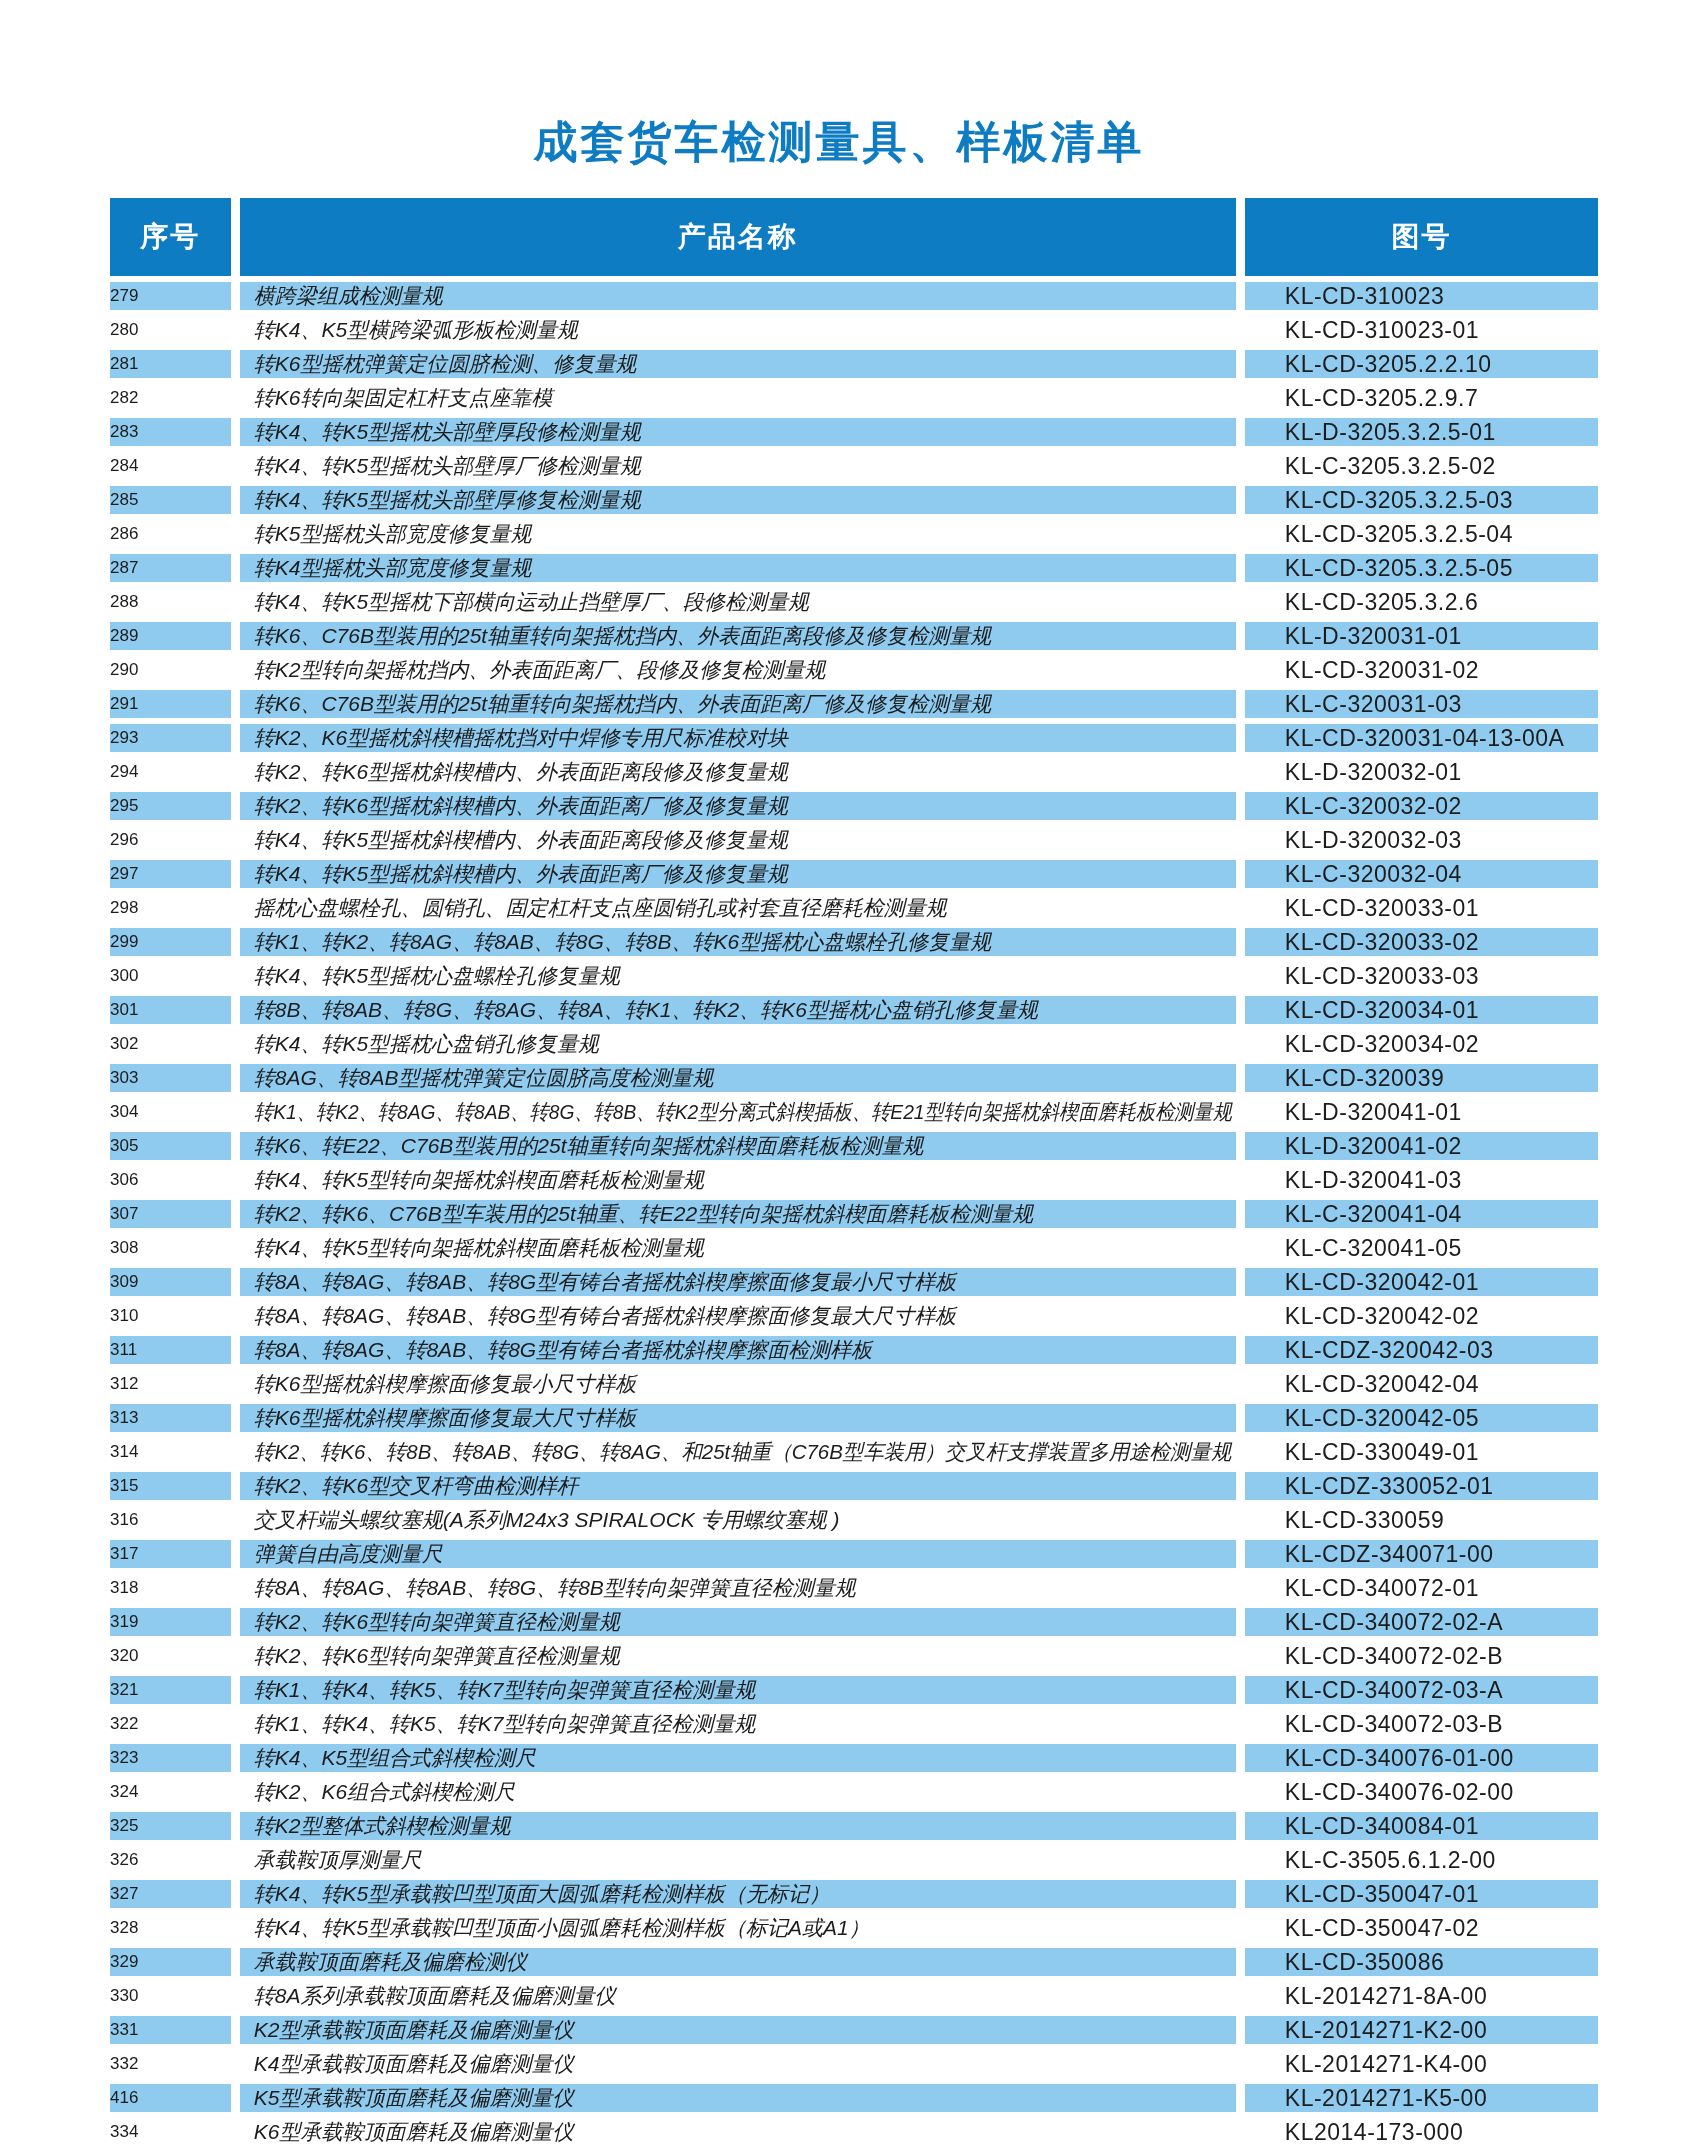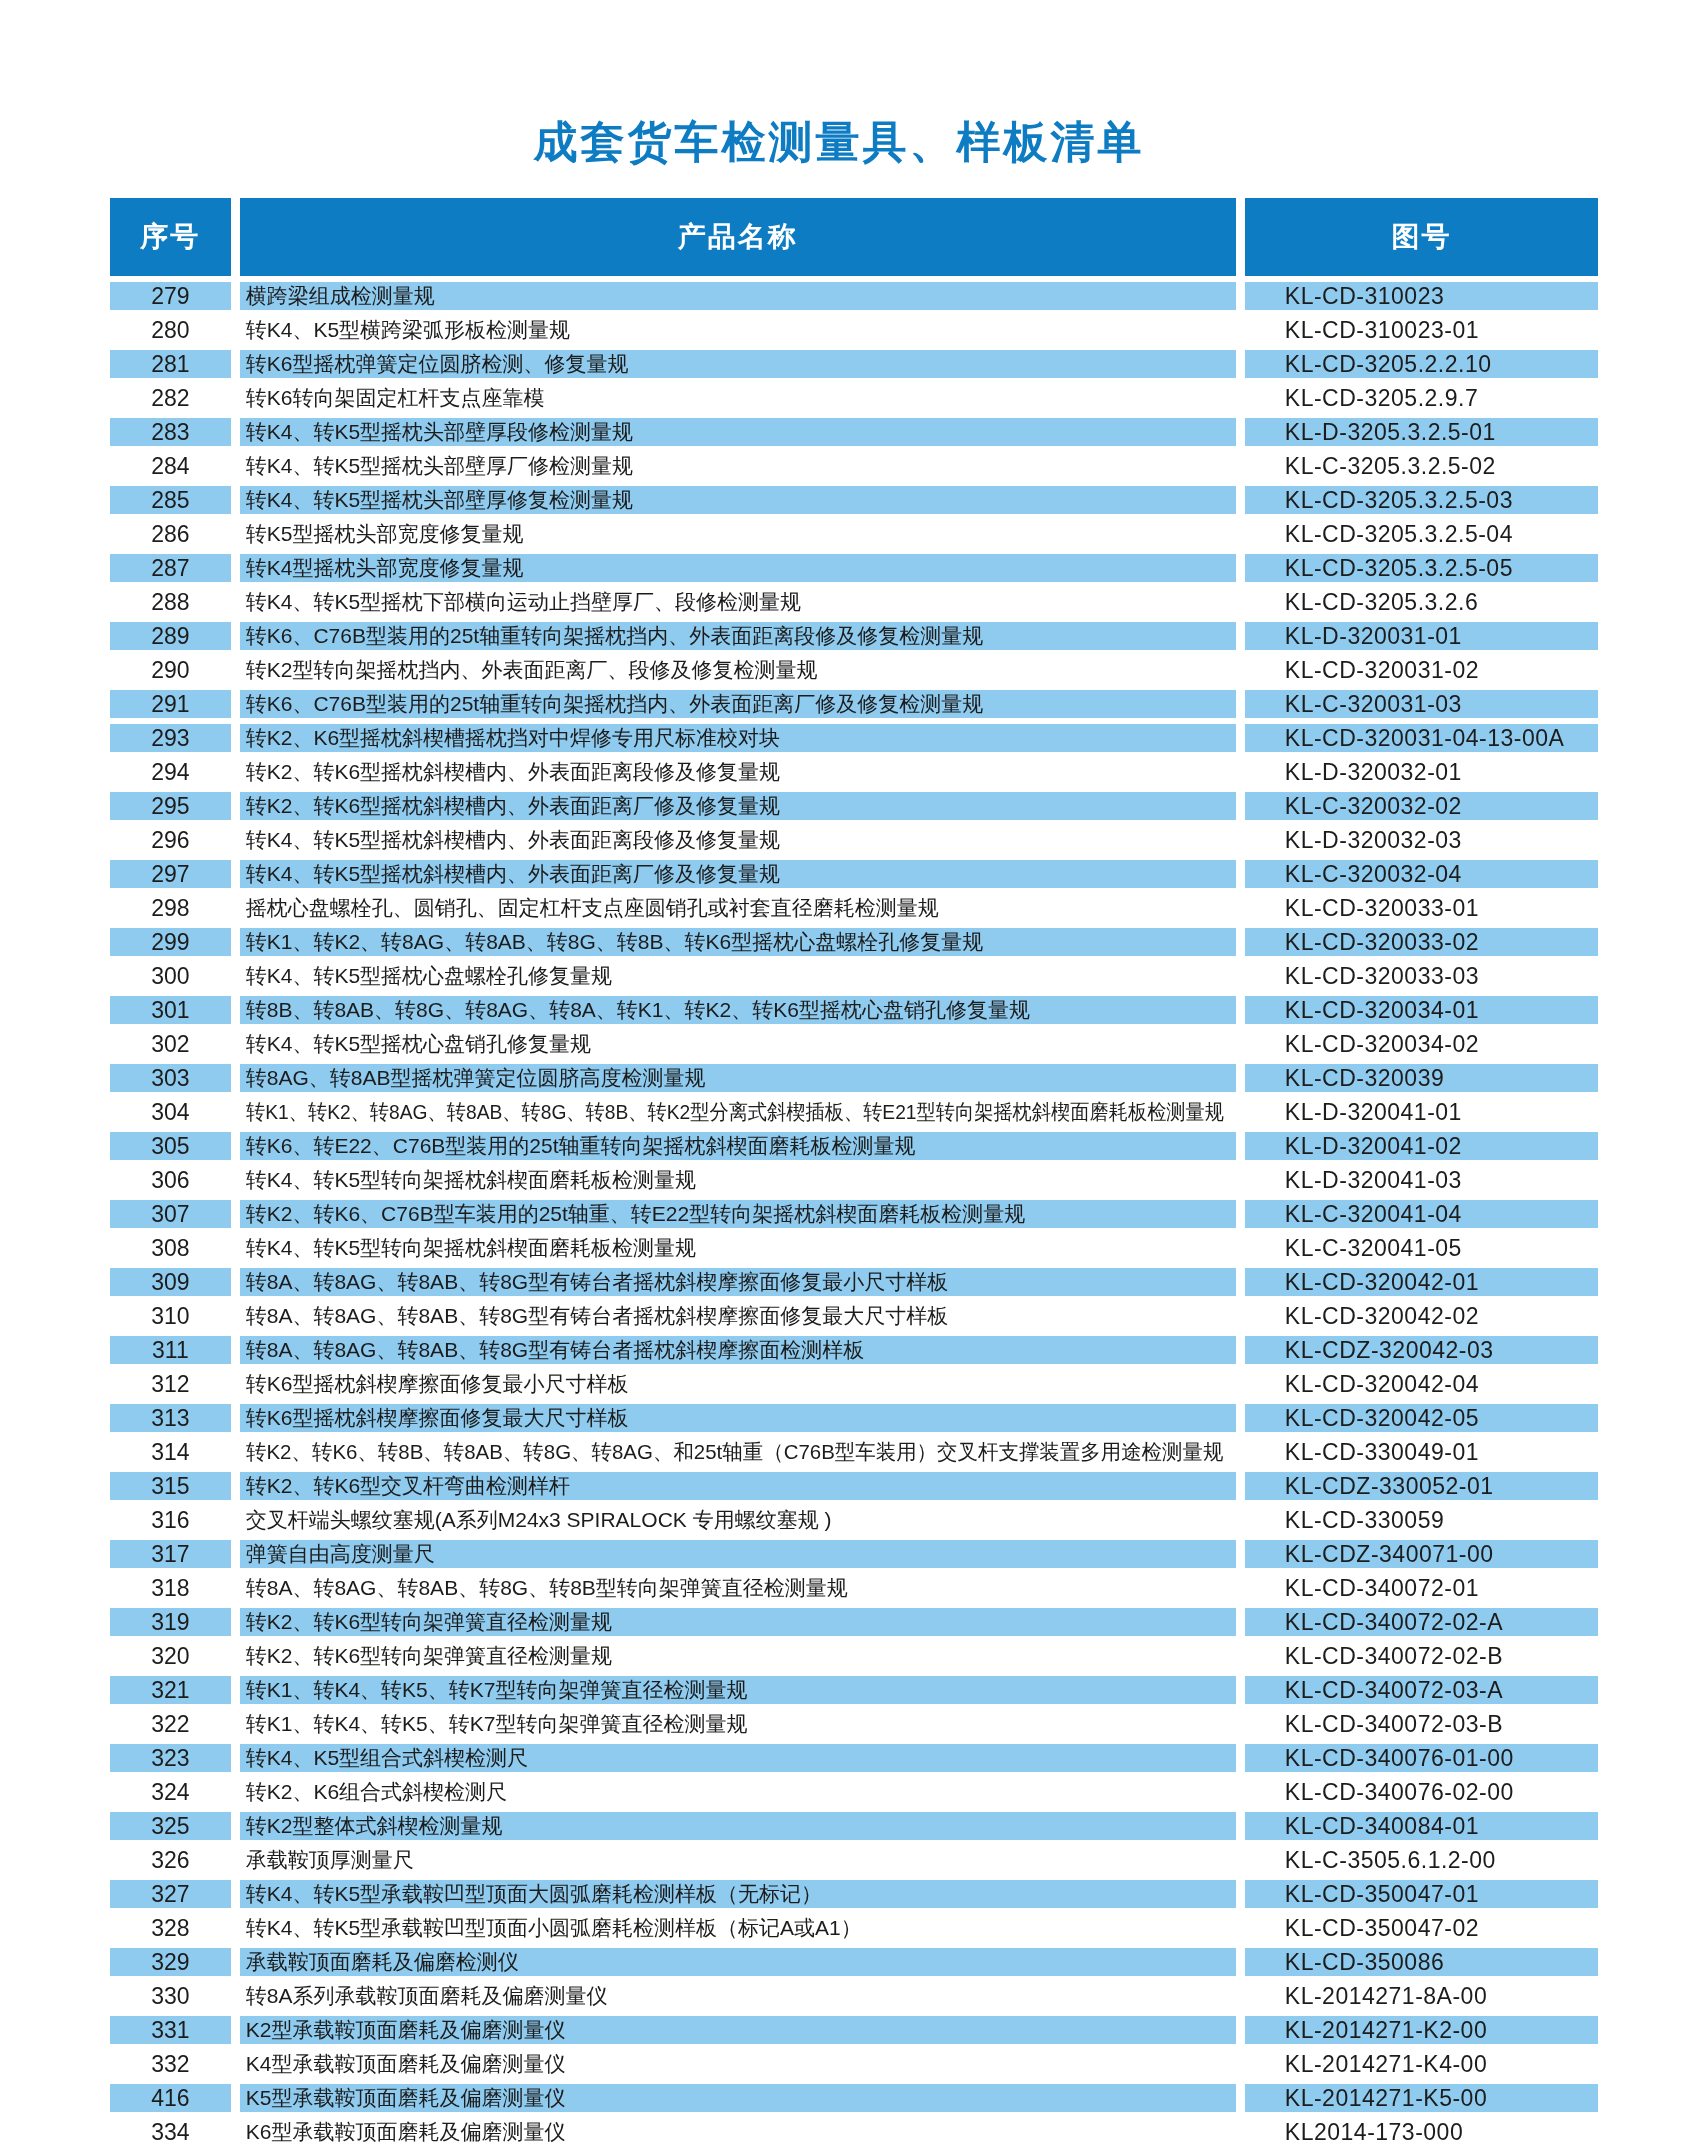--- a/index.html
+++ b/index.html
@@ -56,25 +56,25 @@
   td {
     height: 26px;
     padding: 0;
     font-size: 21px;
     white-space: nowrap;
     overflow: visible;
     vertical-align: middle;
   }
   tr.alt td { background: var(--row-alt-bg); }
   .cell-index {
-    text-align: center;
-    font-size: 23px;
+    text-align: left;
+    font-size: 17px;
     font-family: "Liberation Sans", "DejaVu Sans", sans-serif;
   }
-  .cell-name { padding-left: 6px; }
+  .cell-name { padding-left: 14px; font-style: italic; }
   .cell-name .txt {
     display: inline-block;
     white-space: nowrap;
     transform-origin: left center;
   }
   .cell-code {
     padding-left: 40px;
     font-size: 23px;
     letter-spacing: 0.5px;
   }

